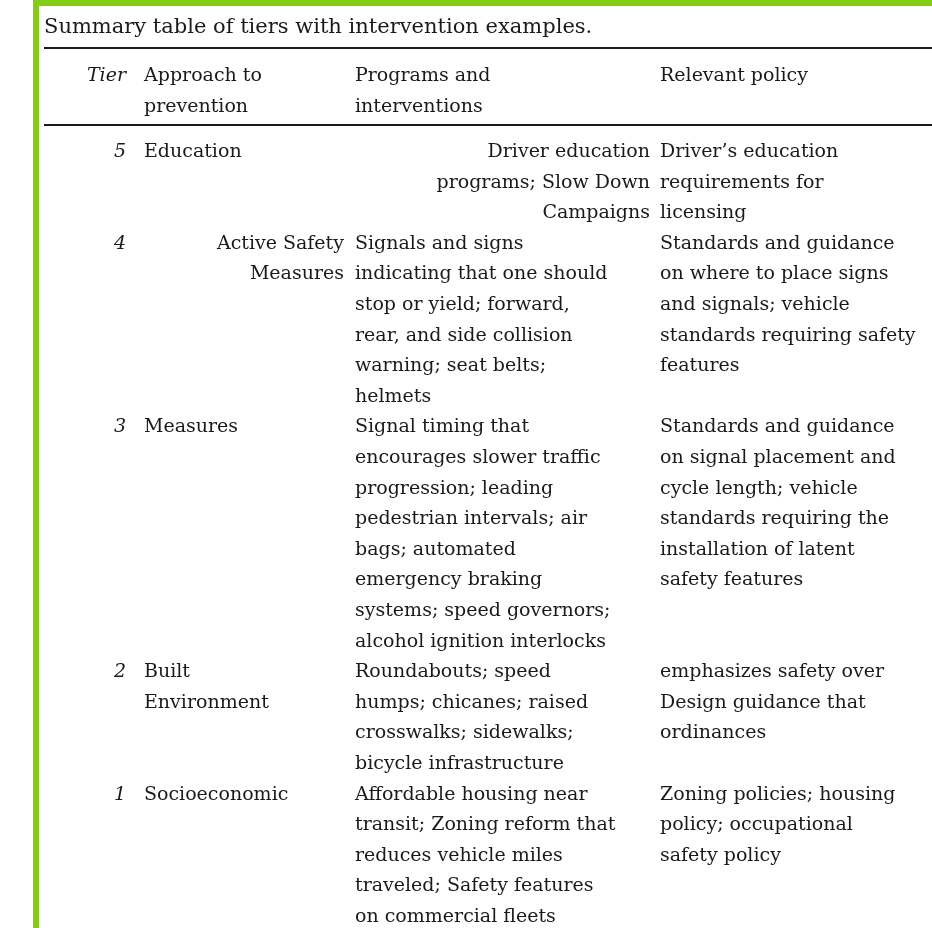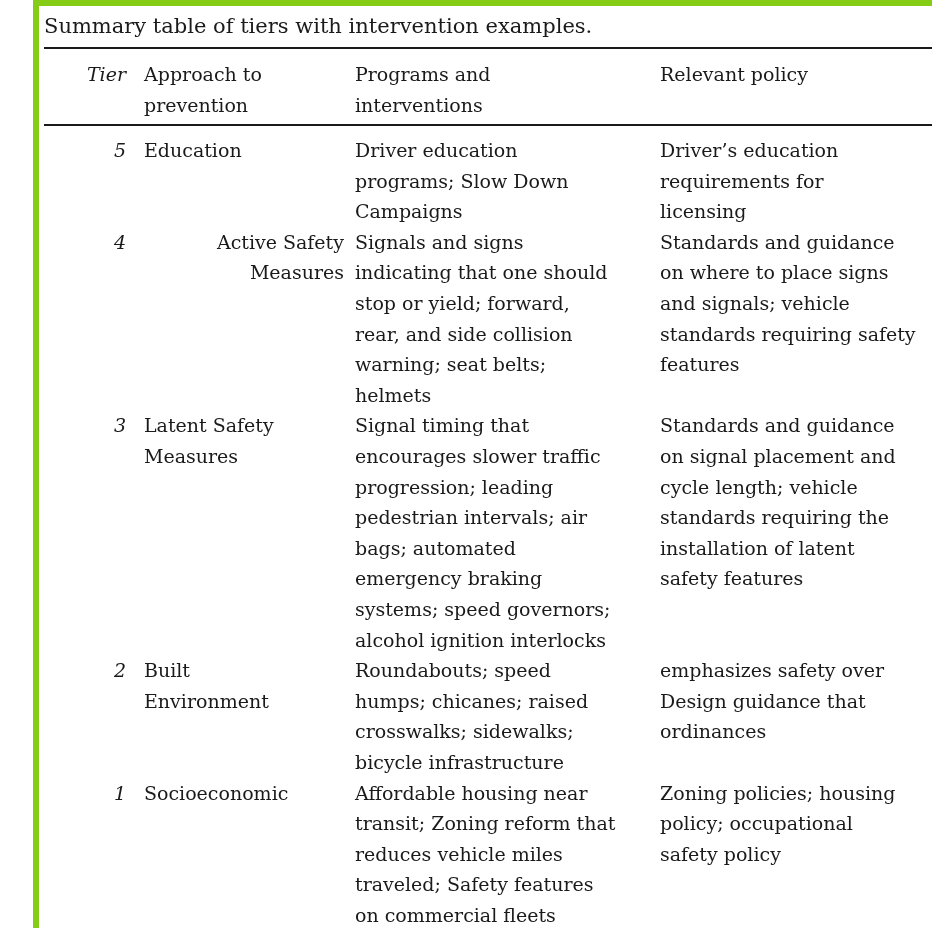--- a/index.html
+++ b/index.html
@@ -59,21 +59,21 @@
       <div>Relevant policy</div>
     </div>
 
   <div class="rule mid"></div>
 
   <div id="rows">
       <div class="cell c0 italic" style="top: 129px;">5</div>
       <div class="cell c1" style="top: 129px;">
         <div>Education</div>
       </div>
-      <div class="cell c2" style="top: 129px;">
+      <div class="cell c2" style="top: 129px; text-align: right;">
         <div>Driver education</div>
         <div>programs; Slow Down</div>
         <div>Campaigns</div>
       </div>
       <div class="cell c3" style="top: 129px;">
         <div>Driver’s education</div>
         <div>requirements for</div>
         <div>licensing</div>
       </div>
       <div class="cell c0 italic" style="top: 220.8px;">4</div>
@@ -91,21 +91,20 @@
       </div>
       <div class="cell c3" style="top: 220.8px;">
         <div>Standards and guidance</div>
         <div>on where to place signs</div>
         <div>and signals; vehicle</div>
         <div>standards requiring safety</div>
         <div>features</div>
       </div>
       <div class="cell c0 italic" style="top: 404.4px;">3</div>
       <div class="cell c1" style="top: 404.4px;">
-        <div>Latent Safety</div>
         <div>Measures</div>
       </div>
       <div class="cell c2" style="top: 404.4px;">
         <div>Signal timing that</div>
         <div>encourages slower traffic</div>
         <div>progression; leading</div>
         <div>pedestrian intervals; air</div>
         <div>bags; automated</div>
         <div>emergency braking</div>
         <div>systems; speed governors;</div>

